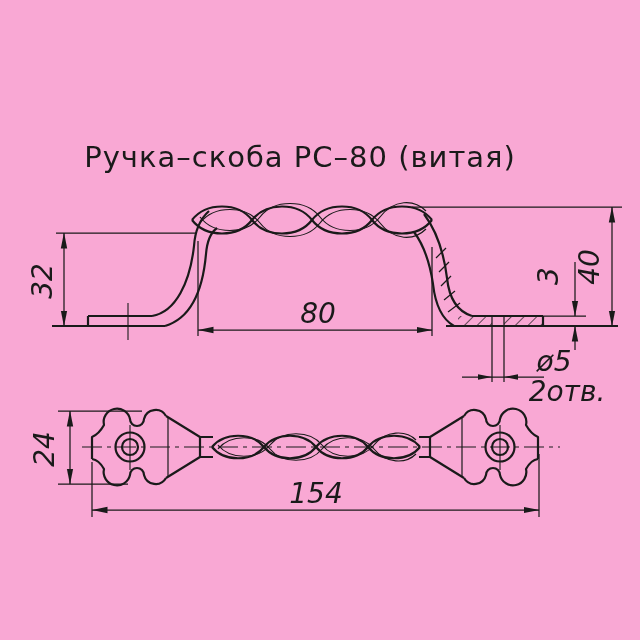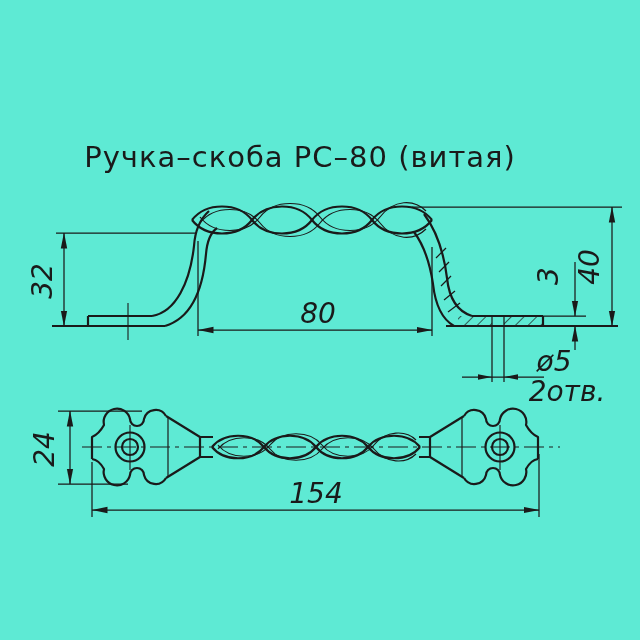--- a/index.html
+++ b/index.html
@@ -1,16 +1,16 @@
 <!DOCTYPE html>
 <html><head>
 <meta charset="utf-8">
 <style>
   html,body{margin:0;padding:0;background:#ffffff;}
-  .page{position:relative;width:640px;height:640px;background:#5eead4;overflow:hidden;
+  .page{position:relative;width:640px;height:640px;background:#f9a8d4;overflow:hidden;
         font-family:"DejaVu Sans",sans-serif;}
   svg{display:block;}
   .outline{fill:none;stroke:#1a1a1a;stroke-width:2.2;stroke-linejoin:round;}
   .outline-thin{fill:none;stroke:#1a1a1a;stroke-width:1.2;stroke-linejoin:round;}
   .dim{fill:none;stroke:#1a1a1a;stroke-width:1.25;}
   .cl{fill:none;stroke:#1a1a1a;stroke-width:1.1;}
   .dash{stroke-dasharray:20 5 4 5;}
   .dimtext{font-family:"DejaVu Sans",sans-serif;font-style:italic;font-size:28px;fill:#1a1a1a;}
   .titletext{font-family:"DejaVu Sans",sans-serif;font-size:29px;fill:#1a1a1a;letter-spacing:1px;}
   .arrowfill{fill:#1a1a1a;stroke:none;}

